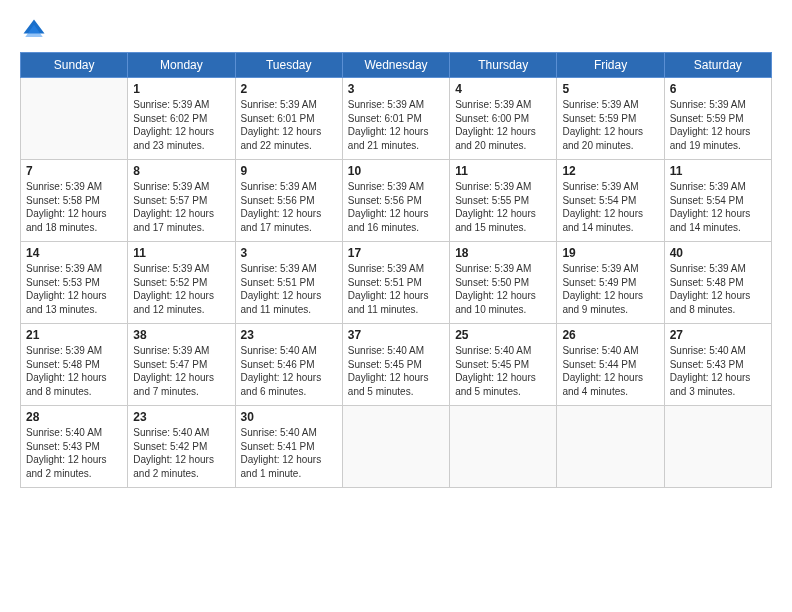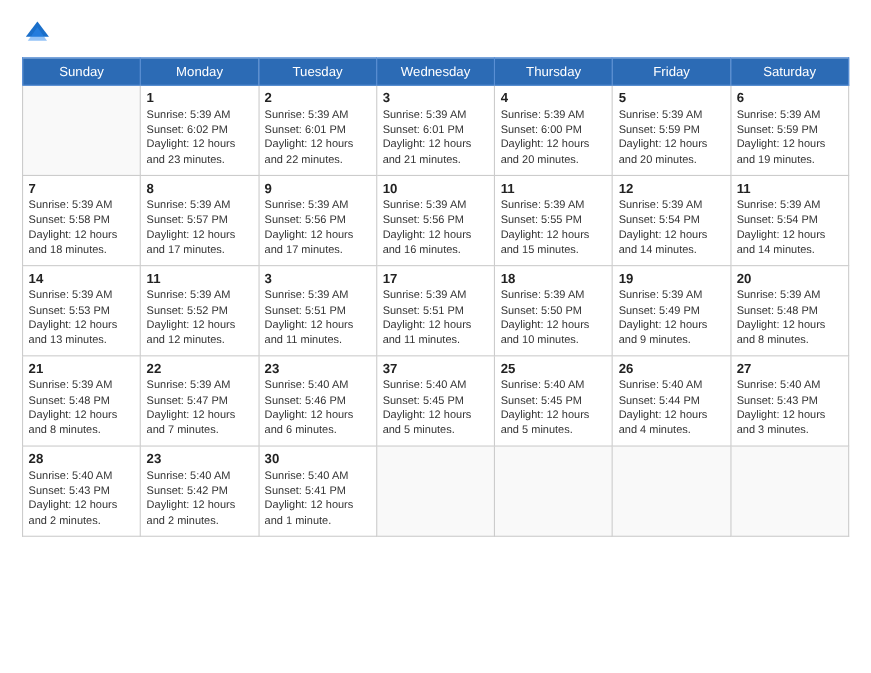--- a/index.html
+++ b/index.html
@@ -255,37 +255,37 @@
 and 10 minutes.</div>
           </td>
           <td>
             <div class="day-number">19</div>
             <div class="day-info" style="white-space: pre-line;">Sunrise: 5:39 AM
 Sunset: 5:49 PM
 Daylight: 12 hours
 and 9 minutes.</div>
           </td>
           <td>
-            <div class="day-number">20</div>
+            <div class="day-number">40</div>
             <div class="day-info" style="white-space: pre-line;">Sunrise: 5:39 AM
 Sunset: 5:48 PM
 Daylight: 12 hours
 and 8 minutes.</div>
           </td>
         </tr>
         <tr>
           <td>
             <div class="day-number">21</div>
             <div class="day-info" style="white-space: pre-line;">Sunrise: 5:39 AM
 Sunset: 5:48 PM
 Daylight: 12 hours
 and 8 minutes.</div>
           </td>
           <td>
-            <div class="day-number">22</div>
+            <div class="day-number">38</div>
             <div class="day-info" style="white-space: pre-line;">Sunrise: 5:39 AM
 Sunset: 5:47 PM
 Daylight: 12 hours
 and 7 minutes.</div>
           </td>
           <td>
             <div class="day-number">23</div>
             <div class="day-info" style="white-space: pre-line;">Sunrise: 5:40 AM
 Sunset: 5:46 PM
 Daylight: 12 hours

